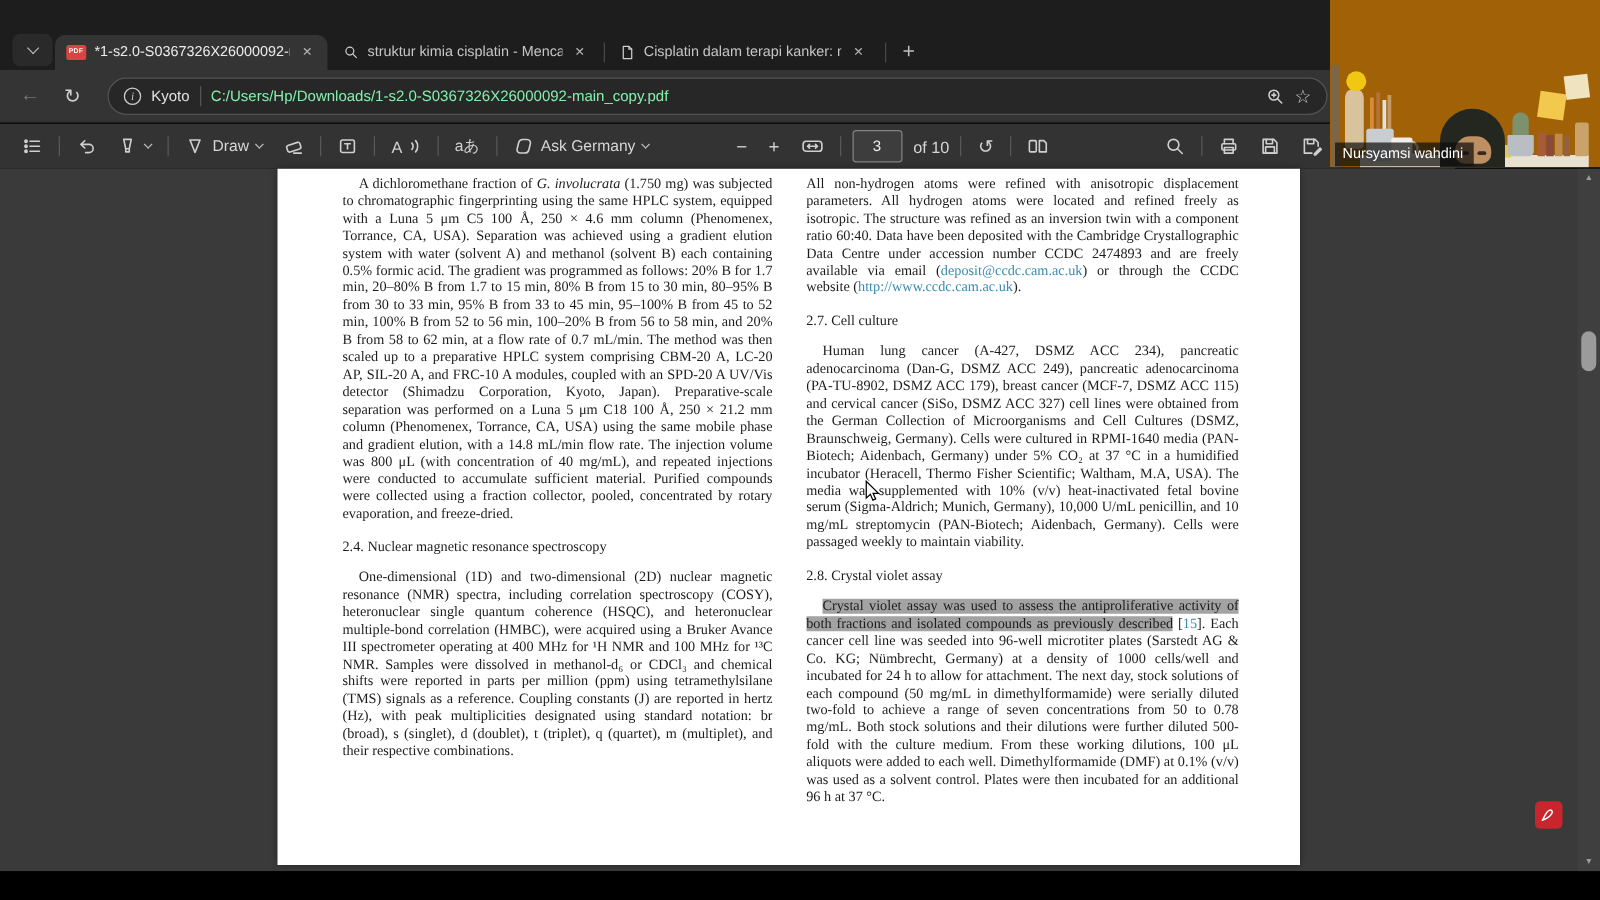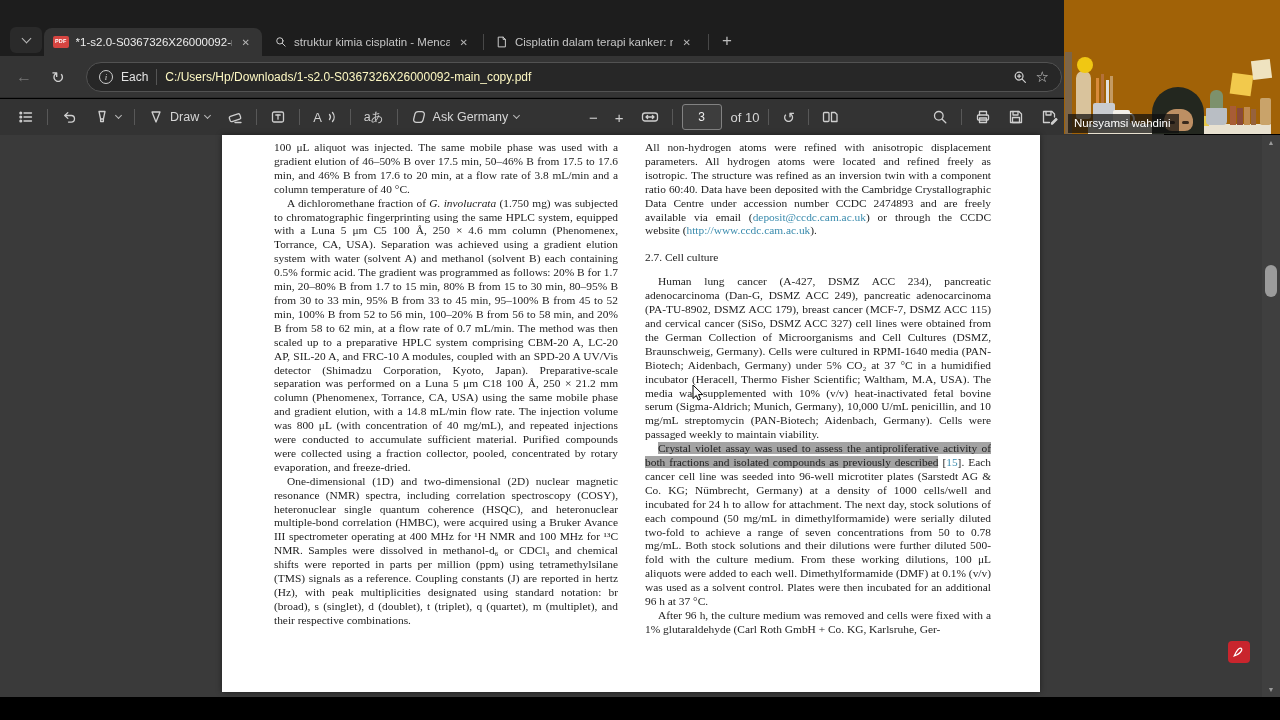--- a/index.html
+++ b/index.html
@@ -18,21 +18,21 @@
   .tab .x{font-size:10px;color:#b5b5b5;padding:2px 3px}
   .pdficon{background:#d64541;color:#fff;font-size:5.5px;font-weight:bold;border-radius:2px;padding:3px 2px;line-height:1;letter-spacing:.2px}
   .tabdiv{position:absolute;top:34px;width:1px;height:16px;background:#484848}
   .newtab{position:absolute;left:714px;top:28px;width:26px;height:26px;display:flex;align-items:center;justify-content:center;color:#bdbdbd;font-size:17px}
   
   .addrrow{position:absolute;left:0;top:56px;width:1280px;height:42px;background:#343434;border-bottom:1px solid #2a2a2a}
   .nav-ic{position:absolute;top:9px;width:24px;height:24px;display:flex;align-items:center;justify-content:center;font-size:16px}
   .addr-pill{position:absolute;left:86px;top:6px;width:976px;height:30px;border:1px solid #525252;background:#272727;border-radius:15px;display:flex;align-items:center;padding:0 12px;gap:8px;color:#e2e2e2;font-size:12px}
   .info-circ{width:14px;height:14px;border:1.2px solid #cfcfcf;border-radius:50%;color:#cfcfcf;font-size:9px;display:flex;align-items:center;justify-content:center;font-family:"Liberation Serif",serif;font-style:italic}
   .addr-sep{width:1px;height:16px;background:#555}
-  .addr-url{flex:1;white-space:nowrap;overflow:hidden;color:#fef9c3}
+  .addr-url{flex:1;white-space:nowrap;overflow:hidden;color:#86efac}
   
   .pdfbar{position:absolute;left:0;top:99px;width:1164px;height:36px;background:#333}
   .grp{position:absolute;top:0;height:36px;display:flex;align-items:center;gap:9px}
   .tbtn{display:flex;align-items:center;justify-content:center;gap:6px;padding:4px;border-radius:4px;color:#d6d6d6;font-size:12.5px}
   .sep{width:1px;height:16px;background:#585858}
   .pagebox{width:40px;height:26px;background:#3d3d3d;border:1px solid #828282;border-radius:3px;color:#ededed;font-size:12px;text-align:center;font-family:"Liberation Sans",sans-serif}
   .of10{color:#d6d6d6;font-size:13px}
   .glyphbtn{color:#cfcfcf;font-size:15px;line-height:1;padding:4px;border-radius:4px}
   
   .content{position:absolute;left:0;top:135px;width:1280px;height:562px;background:#3a3a3a}
@@ -114,21 +114,21 @@
   <div class="tabdiv" style="left:708px"></div>
 
   <div class="newtab">+</div>
 </div>
 
 <div class="addrrow">
   <div class="nav-ic" style="left:12px;color:#757575">←</div>
   <div class="nav-ic" style="left:46px;color:#cfcfcf">↻</div>
   <div class="addr-pill">
     <span class="info-circ">i</span>
-    <span>Each</span>
+    <span>Kyoto</span>
     <span class="addr-sep"></span>
     <span class="addr-url">C:/Users/Hp/Downloads/1-s2.0-S0367326X26000092-main_copy.pdf</span>
     <svg class="ico" width="15" height="15" viewBox="0 0 16 16">
         <circle cx="6.5" cy="6.5" r="4.2"></circle>
         <line x1="9.8" y1="9.8" x2="13.2" y2="13.2"></line>
         <line x1="4.8" y1="6.5" x2="8.2" y2="6.5"></line>
         <line x1="6.5" y1="4.8" x2="6.5" y2="8.2"></line>
       </svg>
     <span style="font-size:15px;color:#cfcfcf">☆</span>
   </div>
@@ -255,30 +255,30 @@
           <path d="M5 2.5v3.5h5V2.5"></path>
           <path d="M10.5 14 15 9.5l1 1-4.5 4.5h-1z" fill="#cfcfcf"></path>
         </svg>
     </div>
   </div>
 </div>
 
 <div class="content">
   <div class="page">
     <div class="col left">
-        <p class="para"><span>100 μL aliquot was injected. The same mobile phase was used with a gradient elution of 46–50% B over 17.5 min, 50–46% B from 17.5 to 17.6 min, and 46% B from 17.6 to 20 min, at a flow rate of 3.8 mL/min and a column temperature of 40 °C.</span></p>
         <p class="para ind"><span>A dichloromethane fraction of </span><span class="it">G. involucrata</span><span> (1.750 mg) was subjected to chromatographic fingerprinting using the same HPLC system, equipped with a Luna 5 μm C5 100 Å, 250 × 4.6 mm column (Phenomenex, Torrance, CA, USA). Separation was achieved using a gradient elution system with water (solvent A) and methanol (solvent B) each containing 0.5% formic acid. The gradient was programmed as follows: 20% B for 1.7 min, 20–80% B from 1.7 to 15 min, 80% B from 15 to 30 min, 80–95% B from 30 to 33 min, 95% B from 33 to 45 min, 95–100% B from 45 to 52 min, 100% B from 52 to 56 min, 100–20% B from 56 to 58 min, and 20% B from 58 to 62 min, at a flow rate of 0.7 mL/min. The method was then scaled up to a preparative HPLC system comprising CBM-20 A, LC-20 AP, SIL-20 A, and FRC-10 A modules, coupled with an SPD-20 A UV/Vis detector (Shimadzu Corporation, Kyoto, Japan). Preparative-scale separation was performed on a Luna 5 μm C18 100 Å, 250 × 21.2 mm column (Phenomenex, Torrance, CA, USA) using the same mobile phase and gradient elution, with a 14.8 mL/min flow rate. The injection volume was 800 μL (with concentration of 40 mg/mL), and repeated injections were conducted to accumulate sufficient material. Purified compounds were collected using a fraction collector, pooled, concentrated by rotary evaporation, and freeze-dried.</span></p>
+        <div class="sec-h">2.4. Nuclear magnetic resonance spectroscopy</div>
         <p class="para ind"><span>One-dimensional (1D) and two-dimensional (2D) nuclear magnetic resonance (NMR) spectra, including correlation spectroscopy (COSY), heteronuclear single quantum coherence (HSQC), and heteronuclear multiple-bond correlation (HMBC), were acquired using a Bruker Avance III spectrometer operating at 400 MHz for ¹H NMR and 100 MHz for ¹³C NMR. Samples were dissolved in methanol-d₆ or CDCl₃ and chemical shifts were reported in parts per million (ppm) using tetramethylsilane (TMS) signals as a reference. Coupling constants (J) are reported in hertz (Hz), with peak multiplicities designated using standard notation: br (broad), s (singlet), d (doublet), t (triplet), q (quartet), m (multiplet), and their respective combinations.</span></p>
       </div>
     <div class="col right">
         <p class="para"><span>All non-hydrogen atoms were refined with anisotropic displacement parameters. All hydrogen atoms were located and refined freely as isotropic. The structure was refined as an inversion twin with a component ratio 60:40. Data have been deposited with the Cambridge Crystallographic Data Centre under accession number CCDC 2474893 and are freely available via email (</span><span class="lnk">deposit@ccdc.cam.ac.uk</span><span>) or through the CCDC website (</span><span class="lnk">http://www.ccdc.cam.ac.uk</span><span>).</span></p>
         <div class="sec-h">2.7. Cell culture</div>
         <p class="para ind"><span>Human lung cancer (A-427, DSMZ ACC 234), pancreatic adenocarcinoma (Dan-G, DSMZ ACC 249), pancreatic adenocarcinoma (PA-TU-8902, DSMZ ACC 179), breast cancer (MCF-7, DSMZ ACC 115) and cervical cancer (SiSo, DSMZ ACC 327) cell lines were obtained from the German Collection of Microorganisms and Cell Cultures (DSMZ, Braunschweig, Germany). Cells were cultured in RPMI-1640 media (PAN-Biotech; Aidenbach, Germany) under 5% CO₂ at 37 °C in a humidified incubator (Heracell, Thermo Fisher Scientific; Waltham, M.A, USA). The media was supplemented with 10% (v/v) heat-inactivated fetal bovine serum (Sigma-Aldrich; Munich, Germany), 10,000 U/mL penicillin, and 10 mg/mL streptomycin (PAN-Biotech; Aidenbach, Germany). Cells were passaged weekly to maintain viability.</span></p>
+        <div class="sec-h">2.8. Crystal violet assay</div>
         <p class="para ind"><span class="hl">Crystal violet assay was used to assess the antiproliferative activity of both fractions and isolated compounds as previously described</span><span> [</span><span class="lnk">15</span><span>]. Each cancer cell line was seeded into 96-well microtiter plates (Sarstedt AG &amp; Co. KG; Nümbrecht, Germany) at a density of 1000 cells/well and incubated for 24 h to allow for attachment. The next day, stock solutions of each compound (50 mg/mL in dimethylformamide) were serially diluted two-fold to achieve a range of seven concentrations from 50 to 0.78 mg/mL. Both stock solutions and their dilutions were further diluted 500-fold with the culture medium. From these working dilutions, 100 μL aliquots were added to each well. Dimethylformamide (DMF) at 0.1% (v/v) was used as a solvent control. Plates were then incubated for an additional 96 h at 37 °C.</span></p>
-        <p class="para ind"><span>After 96 h, the culture medium was removed and cells were fixed with a 1% glutaraldehyde (Carl Roth GmbH + Co. KG, Karlsruhe, Ger-</span></p>
       </div>
   </div>
 
   <div class="sbar">
     <div class="arr" style="top:4px">▲</div>
     <div class="sthumb"></div>
     <div class="arr" style="bottom:4px">▼</div>
   </div>
 
   <div class="acrobat">

